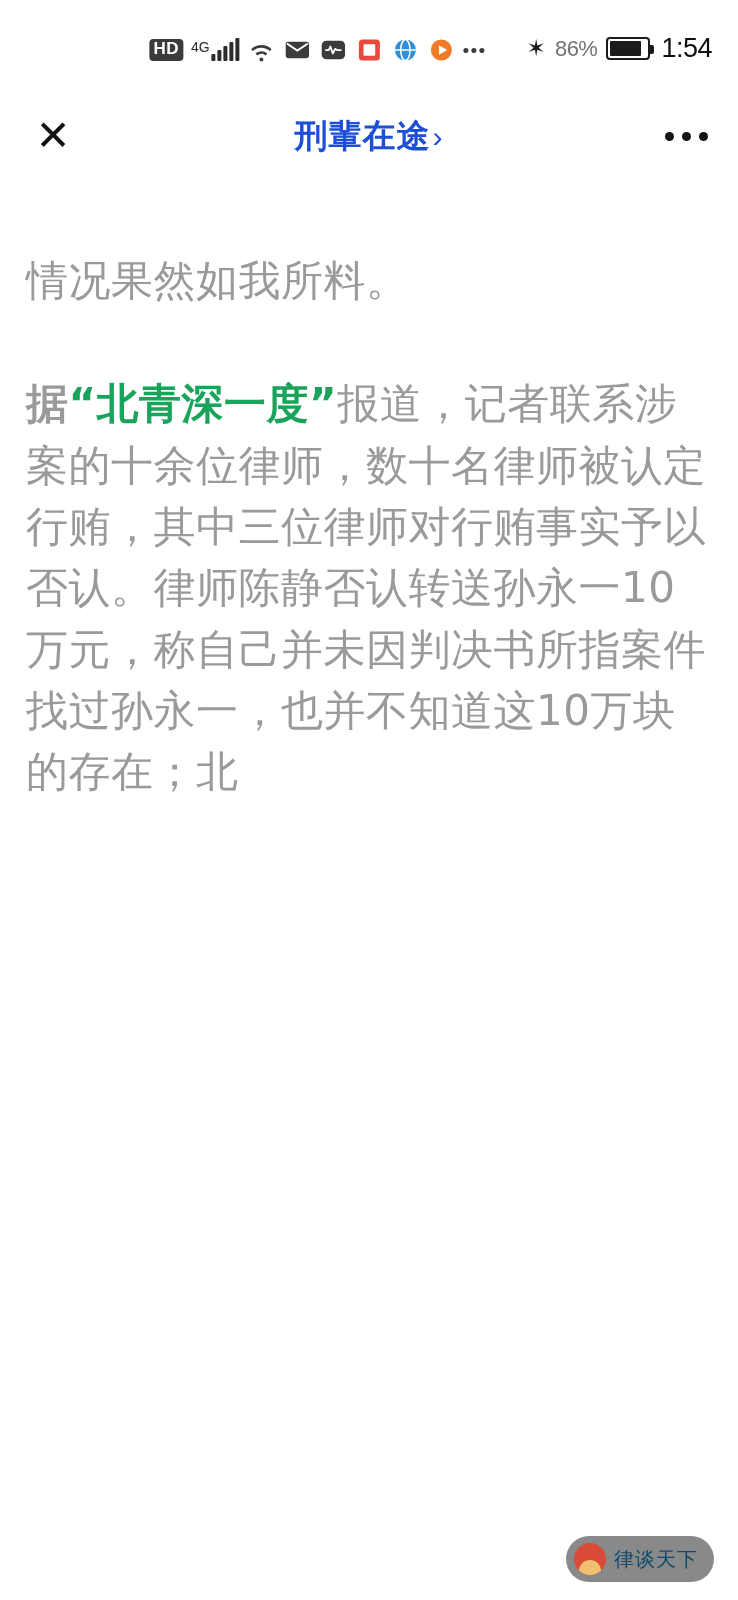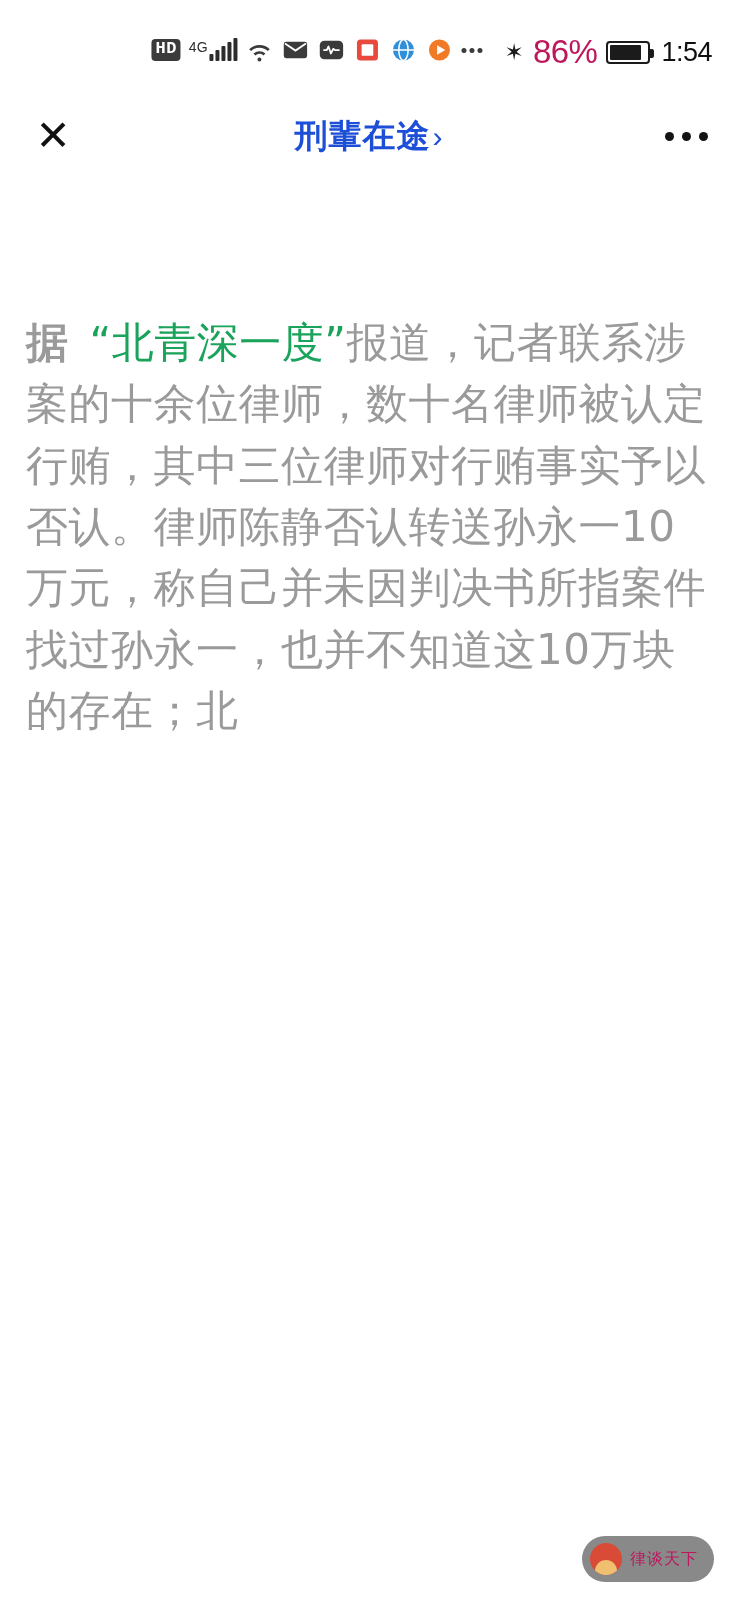--- a/index.html
+++ b/index.html
@@ -46,39 +46,38 @@
   }
   .hd-badge {
     font-size: 17px;
     font-weight: bold;
     color: #ffffff;
     background: #3b3b3b;
     border-radius: 4px;
     padding: 1px 4px 2px 4px;
     letter-spacing: 0.5px;
     line-height: 1.1;
-    font-family: Liberation Mono, monospace;
   }
   .sig-wrap { display: flex; align-items: flex-start; gap: 2px; }
   .sig-label { font-size: 14px; color: #2c2c2c; align-self: flex-start; margin-bottom: 1px; }
   .bars { display: flex; align-items: flex-end; gap: 2px; height: 22px; }
   .bars i { display: block; width: 4px; background: #2c2c2c; border-radius: 1px; }
   .bars i:nth-child(1) { height: 7px; }
   .bars i:nth-child(2) { height: 11px; }
   .bars i:nth-child(3) { height: 15px; }
   .bars i:nth-child(4) { height: 19px; }
   .bars i:nth-child(5) { height: 23px; }
 
   .icn { width: 28px; height: 28px; display: inline-block; }
   .icn svg { display: block; width: 100%; height: 100%; }
   .dots-3 { display: flex; gap: 3px; align-items: center; }
   .dots-3 i { width: 5px; height: 5px; border-radius: 50%; background: #3b3b3b; display: block; }
 
   .bt-icon { font-size: 23px; color: #1b1b1b; line-height: 1; }
-  .batt-pct { font-size: 33px; color: #be185d; letter-spacing: -0.5px; }
+  .batt-pct { font-size: 22px; color: #737373; letter-spacing: -0.5px; }
   .batt {
     width: 44px; height: 23px;
     border: 2.5px solid #1b1b1b;
     border-radius: 4px;
     position: relative;
     padding: 2px;
   }
   .batt::after {
     content: "";
     position: absolute;
@@ -130,21 +129,21 @@
     padding: 8px 26px 0 26px;
     font-size: 42px;
     line-height: 1.46;
     color: #9a9a9a;
     letter-spacing: 0.5px;
     font-family: "DejaVu Sans", sans-serif;
   }
   .article p { margin: 0 0 0 0; }
   .p-gap { height: 62px; }
   .blue { color: #6f8fb8; }
-  .green { color: #1aa35a; font-weight: normal; margin-left: 21px; }
+  .green { color: #1aa35a; font-weight: bold; }
   .strong { font-weight: bold; }
 
   
   .watermark {
     position: absolute;
     right: 24px;
     bottom: 18px;
     display: flex;
     align-items: center;
     gap: 8px;
@@ -162,21 +161,21 @@
   }
   .wm-avatar::after {
     content: "";
     position: absolute;
     left: 50%; top: 54%;
     width: 22px; height: 22px;
     background: #f0c070;
     border-radius: 50% 50% 45% 45%;
     transform: translate(-50%, 0);
   }
-  .wm-text { font-size: 16px; color: #be185d; letter-spacing: 1px; }
+  .wm-text { font-size: 20px; color: #0c4a6e; letter-spacing: 1px; }
 </style>
 </head>
 <body>
 
 <div class="phone">
 
   <div class="statusbar">
     <div class="sb-left">
       <span class="hd-badge">HD</span>
       <span class="sig-wrap">
@@ -248,20 +247,21 @@
     </div>
     <div class="nav-more">
         <i></i>
         <i></i>
         <i></i>
       </div>
   </div>
 
   <div class="article">
     <div class="p-gap"></div>
+    <p>情况果然如我所料。</p>
     <div class="p-gap"></div>
     <p><span class="strong">据</span><span class="green">“北青深一度”</span><span>报道，记者联系涉案的十余位律师，数十名律师被认定行贿，其中三位律师对行贿事实予以否认。律师陈静否认转送孙永一10万元，称自己并未因判决书所指案件找过孙永一，也并不知道这10万块的存在；北</span></p>
   </div>
 
   <div class="watermark">
     <span class="wm-avatar"></span>
     <span class="wm-text">律谈天下</span>
   </div>
 
 </div>

